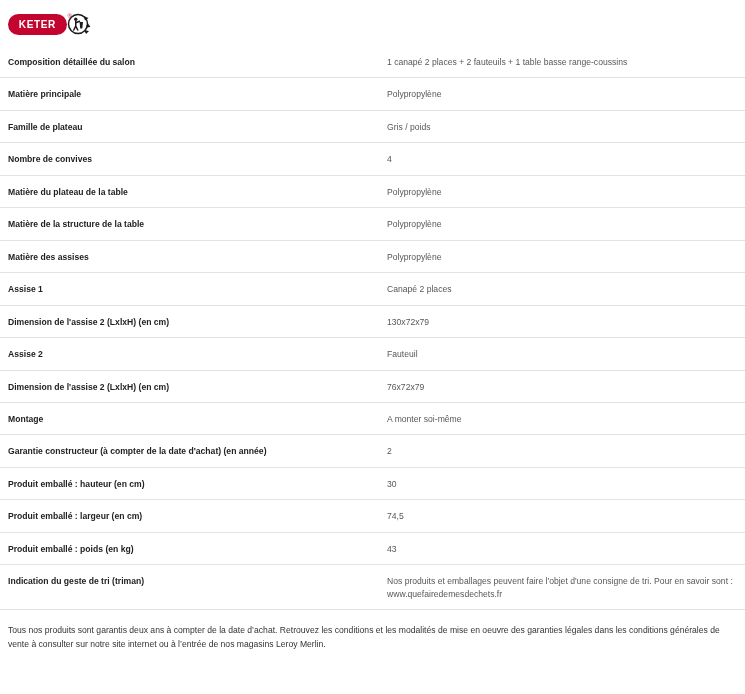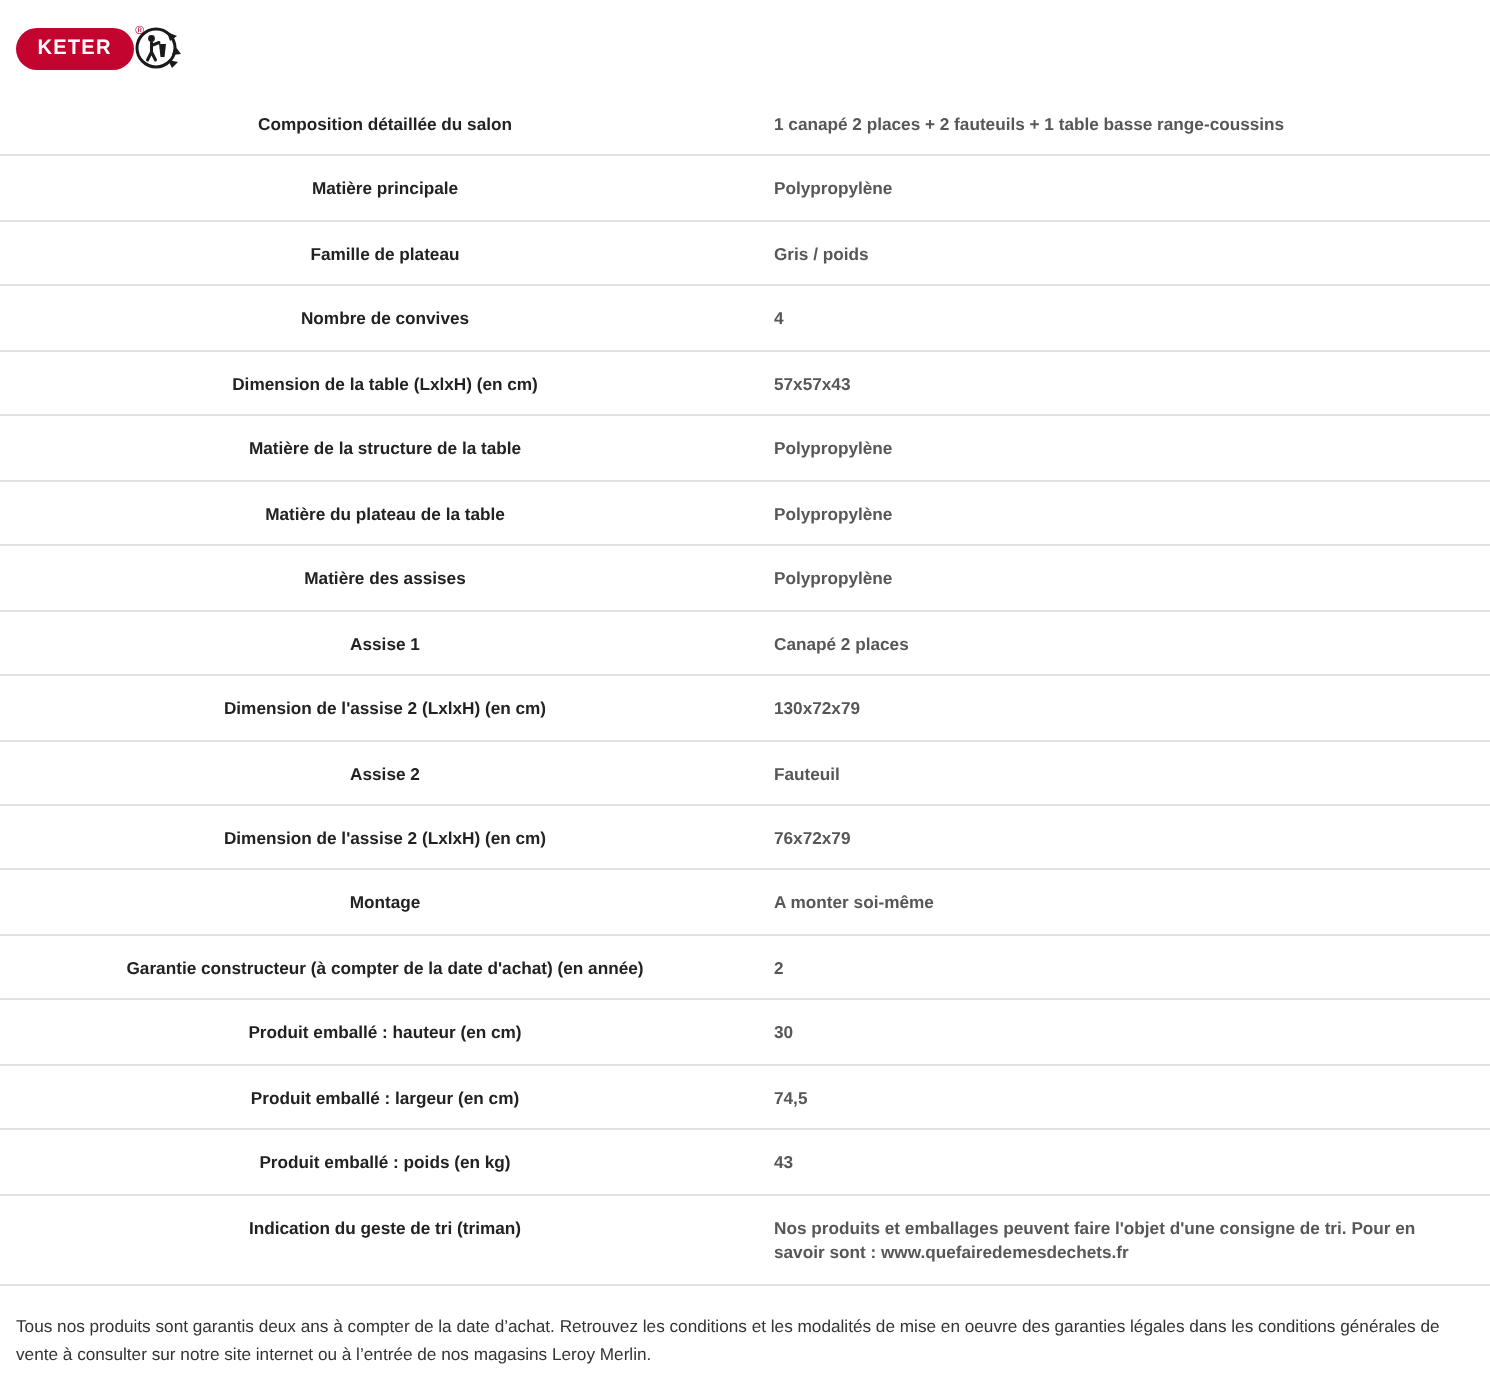--- a/index.html
+++ b/index.html
@@ -77,26 +77,25 @@
     vertical-align: top;
     font-size: 8.6px;
     line-height: 1.45;
   }
   .spec-label {
     width: 369px;
     padding-left: 8px !important;
     padding-right: 10px !important;
     font-weight: bold;
     color: #222222;
-    text-align: center;
   }
   .spec-value {
     color: #575757;
     padding-right: 10px !important;
-    font-weight: bold;
+    font-weight: normal;
   }
   .spec-table tr:first-child td {
     padding-top: 8px;
   }
 
   
   .footer-note {
     margin: 0;
     padding: 14px 20px 0 8px;
     font-size: 8.6px;
@@ -147,29 +146,25 @@
       </tr>
       <tr>
         <td class="spec-label">Famille de plateau</td>
         <td class="spec-value">Gris / poids</td>
       </tr>
       <tr>
         <td class="spec-label">Nombre de convives</td>
         <td class="spec-value">4</td>
       </tr>
       <tr>
-        <td class="spec-label">Dimension de la table (LxlxH) (en cm)</td>
-        <td class="spec-value">57x57x43</td>
+        <td class="spec-label">Matière du plateau de la table</td>
+        <td class="spec-value">Polypropylène</td>
       </tr>
       <tr>
         <td class="spec-label">Matière de la structure de la table</td>
-        <td class="spec-value">Polypropylène</td>
-      </tr>
-      <tr>
-        <td class="spec-label">Matière du plateau de la table</td>
         <td class="spec-value">Polypropylène</td>
       </tr>
       <tr>
         <td class="spec-label">Matière des assises</td>
         <td class="spec-value">Polypropylène</td>
       </tr>
       <tr>
         <td class="spec-label">Assise 1</td>
         <td class="spec-value">Canapé 2 places</td>
       </tr>

